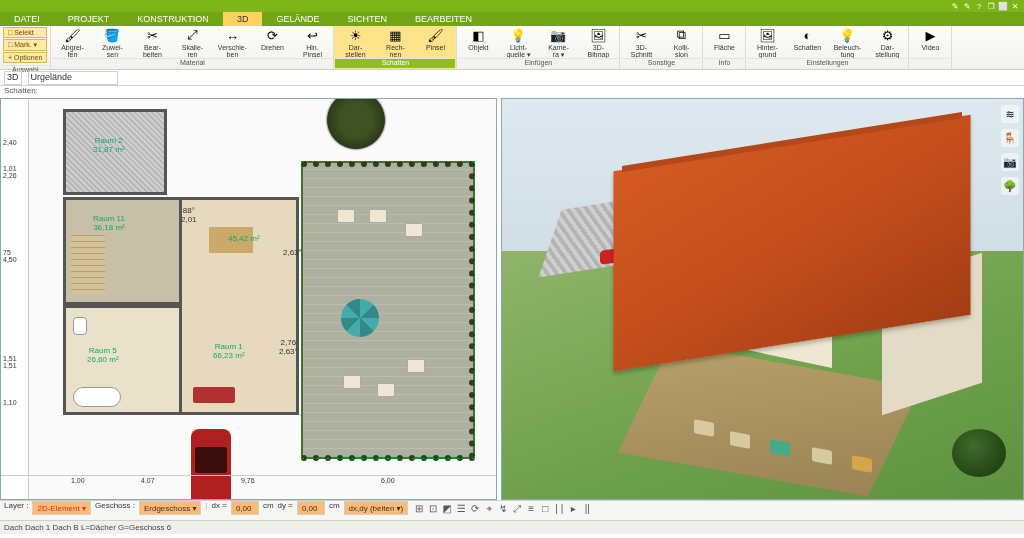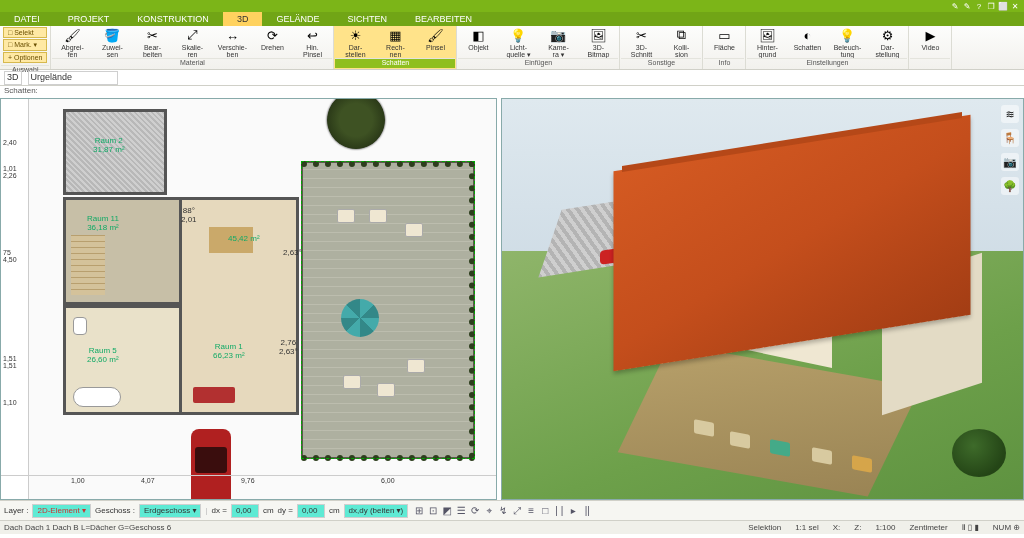--- a/index.html
+++ b/index.html
@@ -64,22 +64,22 @@
 .roof-ridge { position:absolute; left:120px; top:40px; width:340px; height:6px; background:#b54818; transform: skewY(-9deg); }
 .gable { position:absolute; left:170px; top:170px; width:160px; height:82px; background:#efe7d2; transform: skewY(12deg); }
 .gable:before { content:''; position:absolute; left:0; top:-50px; border-left:80px solid transparent; border-right:80px solid transparent; border-bottom:50px solid #efe7d2; }
 .gable .win { position:absolute; top:16px; width:20px; height:34px; background: linear-gradient(#6d7a82,#9aa4ab); border:1px solid #bbb; }
 .wall-side { position:absolute; left:380px; top:170px; width:100px; height:130px; background:#e3dbc5; transform: skewY(-18deg); }
 .terrace { position:absolute; left:142px; top:262px; width:250px; height:118px; background: linear-gradient(160deg,#b7a06a,#9a8454); transform: skewY(10deg) skewX(-24deg); }
 .drive { position:absolute; left:48px; top:104px; width:110px; height:64px; background: repeating-linear-gradient(45deg,#b4b4b4,#b4b4b4 3px,#cfcfcf 3px,#cfcfcf 6px); transform: skewY(-9deg) skewX(-20deg); }
 .car3d { position:absolute; left:98px; top:150px; width:26px; height:14px; background:#c22; border-radius:4px; transform: skewY(-8deg); }
 .bush3d { position:absolute; width:54px; height:48px; background: radial-gradient(circle at 40% 35%,#3e6b2a,#244516 70%); border-radius:50%; }
 .tfurn { position:absolute; width:20px; height:14px; background:#d8caa0; border-radius:2px; transform: skewY(10deg); }
-.statusbar2 { height: 20px; border-top: 1px solid #d0d0c8; display: flex; align-items: center; padding: 0 4px; gap: 4px; font-size: 8px; color: #333; background: #f6f6f2; }
-.statusbar2 .sel { border: 1px solid #cfcfcf; background:#5eead4; padding: 0 4px; height: 14px; display:inline-flex; align-items:center; }
+.statusbar2 { height: 20px; border-top: 1px solid #d0d0c8; display: flex; padding: 0 4px; gap: 4px; font-size: 8px; color: #333; background: #f6f6f2; }
+.statusbar2 .sel { border: 1px solid #cfcfcf; background:#fdba74; padding: 0 4px; height: 14px; display:inline-flex; align-items:center; }
 .statusbar2 .num { width: 28px; text-align:center; }
 .statusbar2 .ico { width: 14px; height: 14px; display:inline-flex; align-items:center; justify-content:center; font-size:10px; color:#556; cursor:pointer; }
 .status-bottom { height: 14px; border-top: 1px solid #d0d0c8; display:flex; align-items:center; justify-content:space-between; padding: 0 4px; font-size: 8px; color:#444; background:#f0f0ea; }
 .status-bottom .right { display:flex; gap:14px; }
 .sep { color:#bbb; }
 </style>
 </head>
 <body>
 
 <div class="titlebar">
@@ -289,21 +289,21 @@
       <div class="furn toilet"></div>
       <div class="umbrella"></div>
       <div class="pchair" style="left:336px;top:110px"></div>
       <div class="pchair" style="left:368px;top:110px"></div>
       <div class="pchair" style="left:404px;top:124px"></div>
       <div class="pchair" style="left:342px;top:276px"></div>
       <div class="pchair" style="left:376px;top:284px"></div>
       <div class="pchair" style="left:406px;top:260px"></div>
       <div class="room-label" style="left:92px;top:38px">Raum 2
 31,87 m²</div>
-      <div class="room-label" style="left:86px;top:116px">Raum 11
+      <div class="room-label" style="left:92px;top:116px">Raum 11
 36,18 m²</div>
       <div class="room-label" style="left:227px;top:136px">45,42 m²</div>
       <div class="room-label" style="left:86px;top:248px">Raum 5
 26,60 m²</div>
       <div class="room-label" style="left:212px;top:244px">Raum 1
 66,23 m²</div>
       <div class="room-label" style="left:180px;top:108px;color:#333">88°
 2,01</div>
       <div class="room-label" style="left:282px;top:150px;color:#333">2,63°</div>
       <div class="room-label" style="left:278px;top:240px;color:#333">2,76
@@ -358,23 +358,13 @@
   <span>cm</span>
   <span>dy =</span>
   <span class="sel num">0,00</span>
   <span>cm</span>
   <span class="sel">dx,dy (beiten ▾)</span>
   <span id="sb-icons"><span class="ico">⊞</span><span class="ico">⊡</span><span class="ico">◩</span><span class="ico">☰</span><span class="ico">⟳</span><span class="ico">⌖</span><span class="ico">↯</span><span class="ico">⤢</span><span class="ico">≡</span><span class="ico">□</span><span class="ico">| |</span><span class="ico">▸</span><span class="ico">||</span></span>
 </div>
 
 <div class="status-bottom">
   <span>Dach Dach 1 Dach B L=Dächer G=Geschoss 6</span>
-  <span class="right" id="sbr">
-      <span>Selektion</span>
-      <span>1:1 sel</span>
-      <span>X:</span>
-      <span>Z:</span>
-      <span>1:100</span>
-      <span>Zentimeter</span>
-      <span>Ⅱ ▯ ▮</span>
-      <span>NUM ⊕</span>
-    </span>
 </div>
 
 </body></html>

